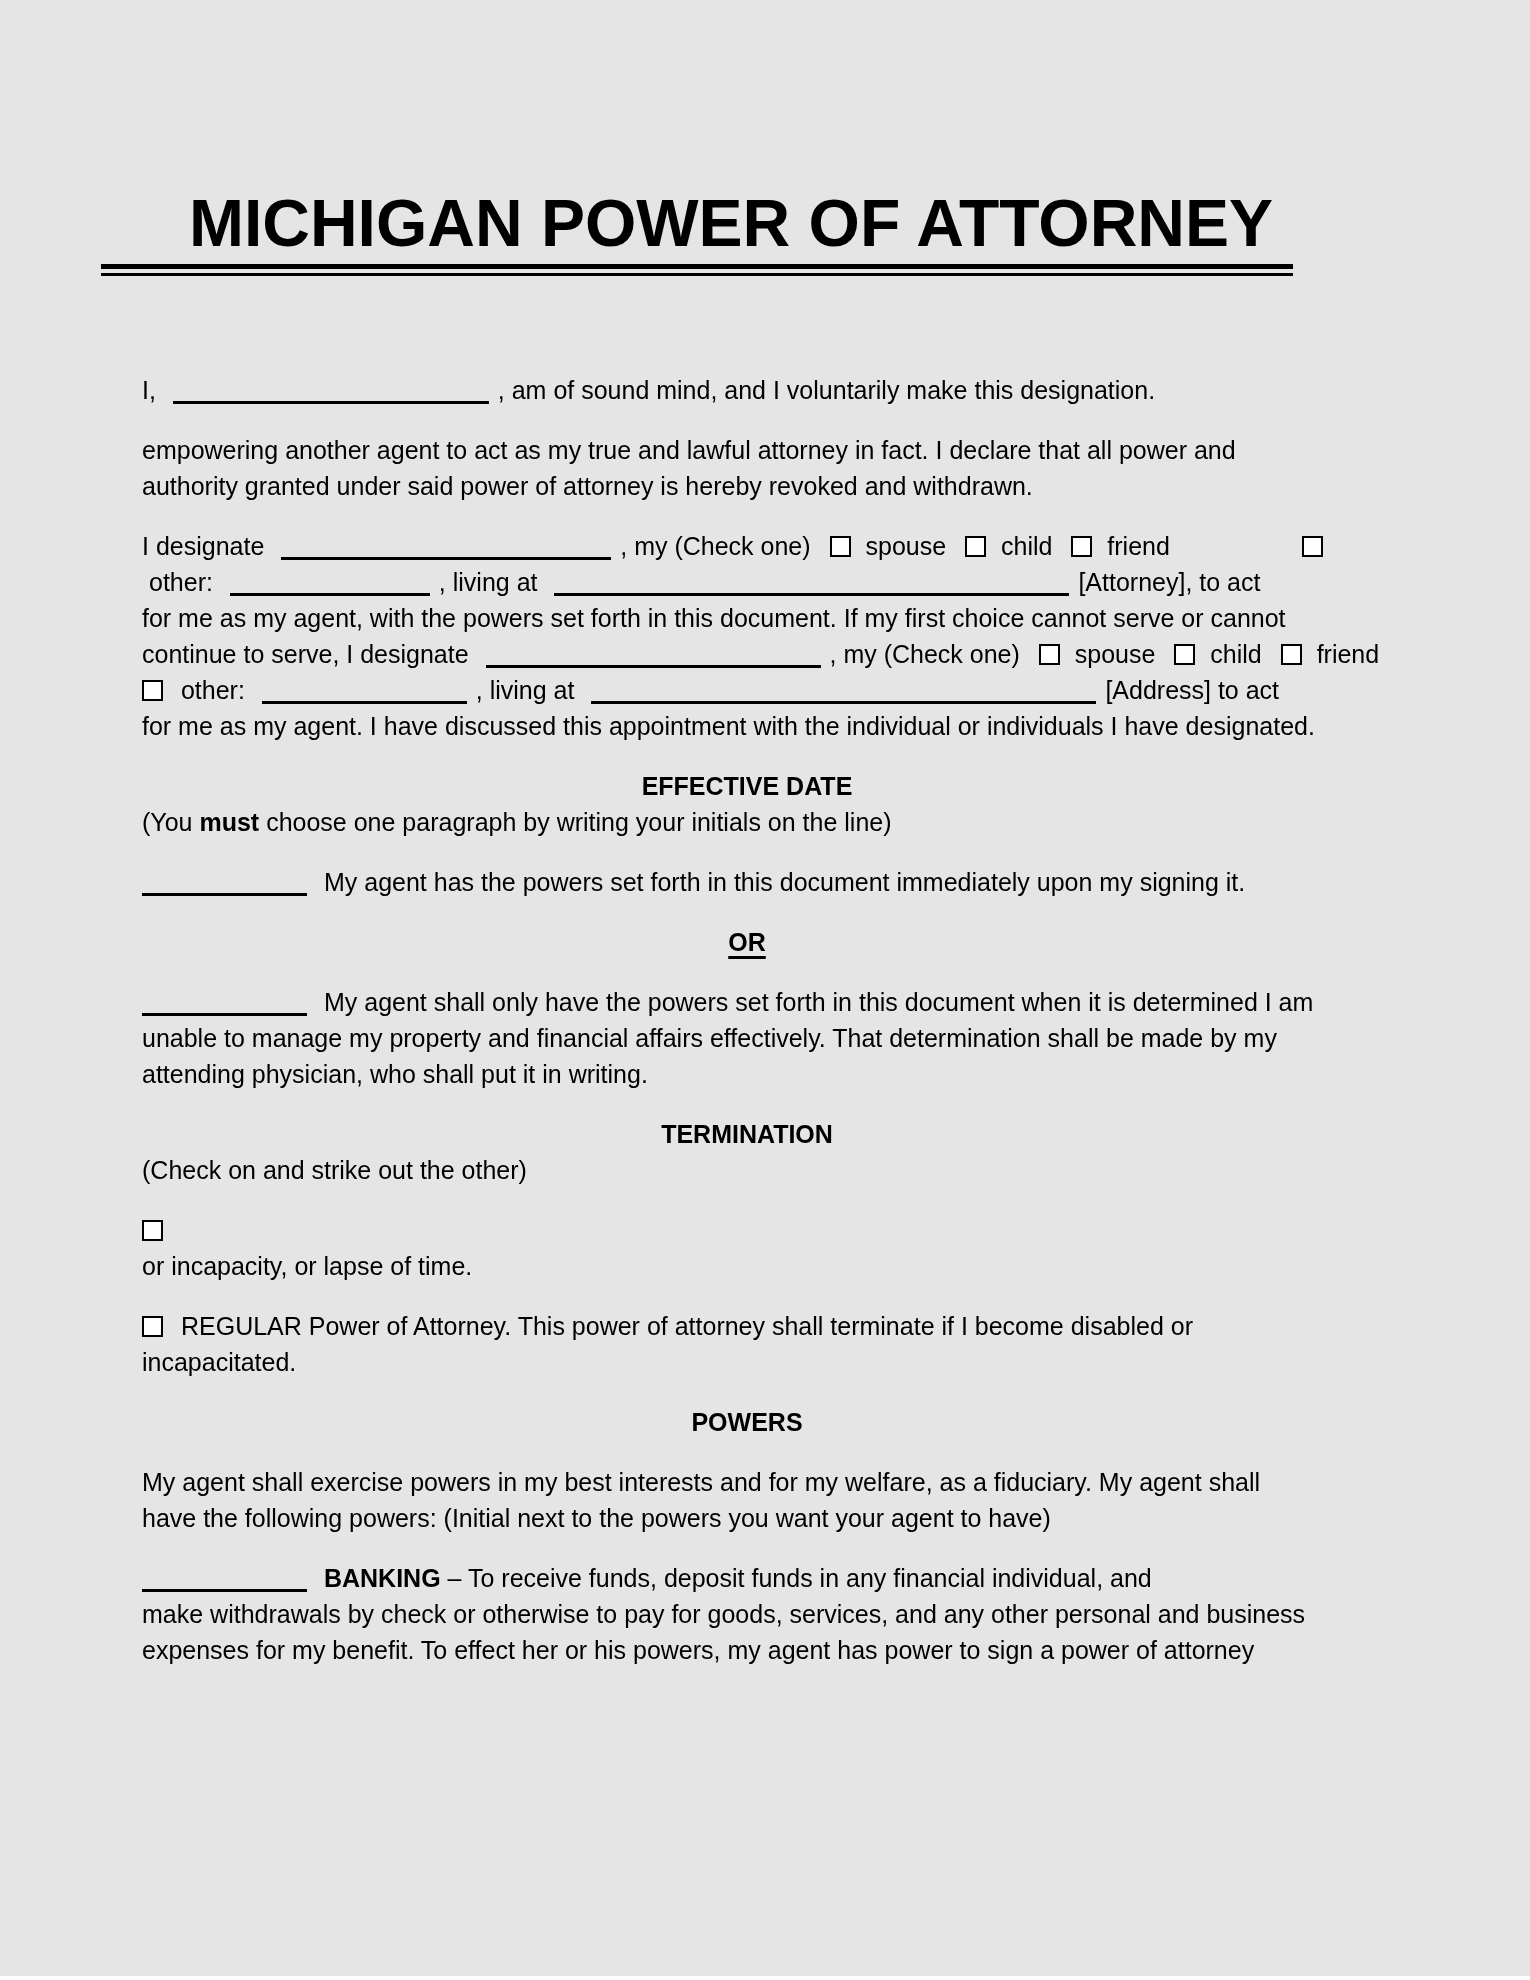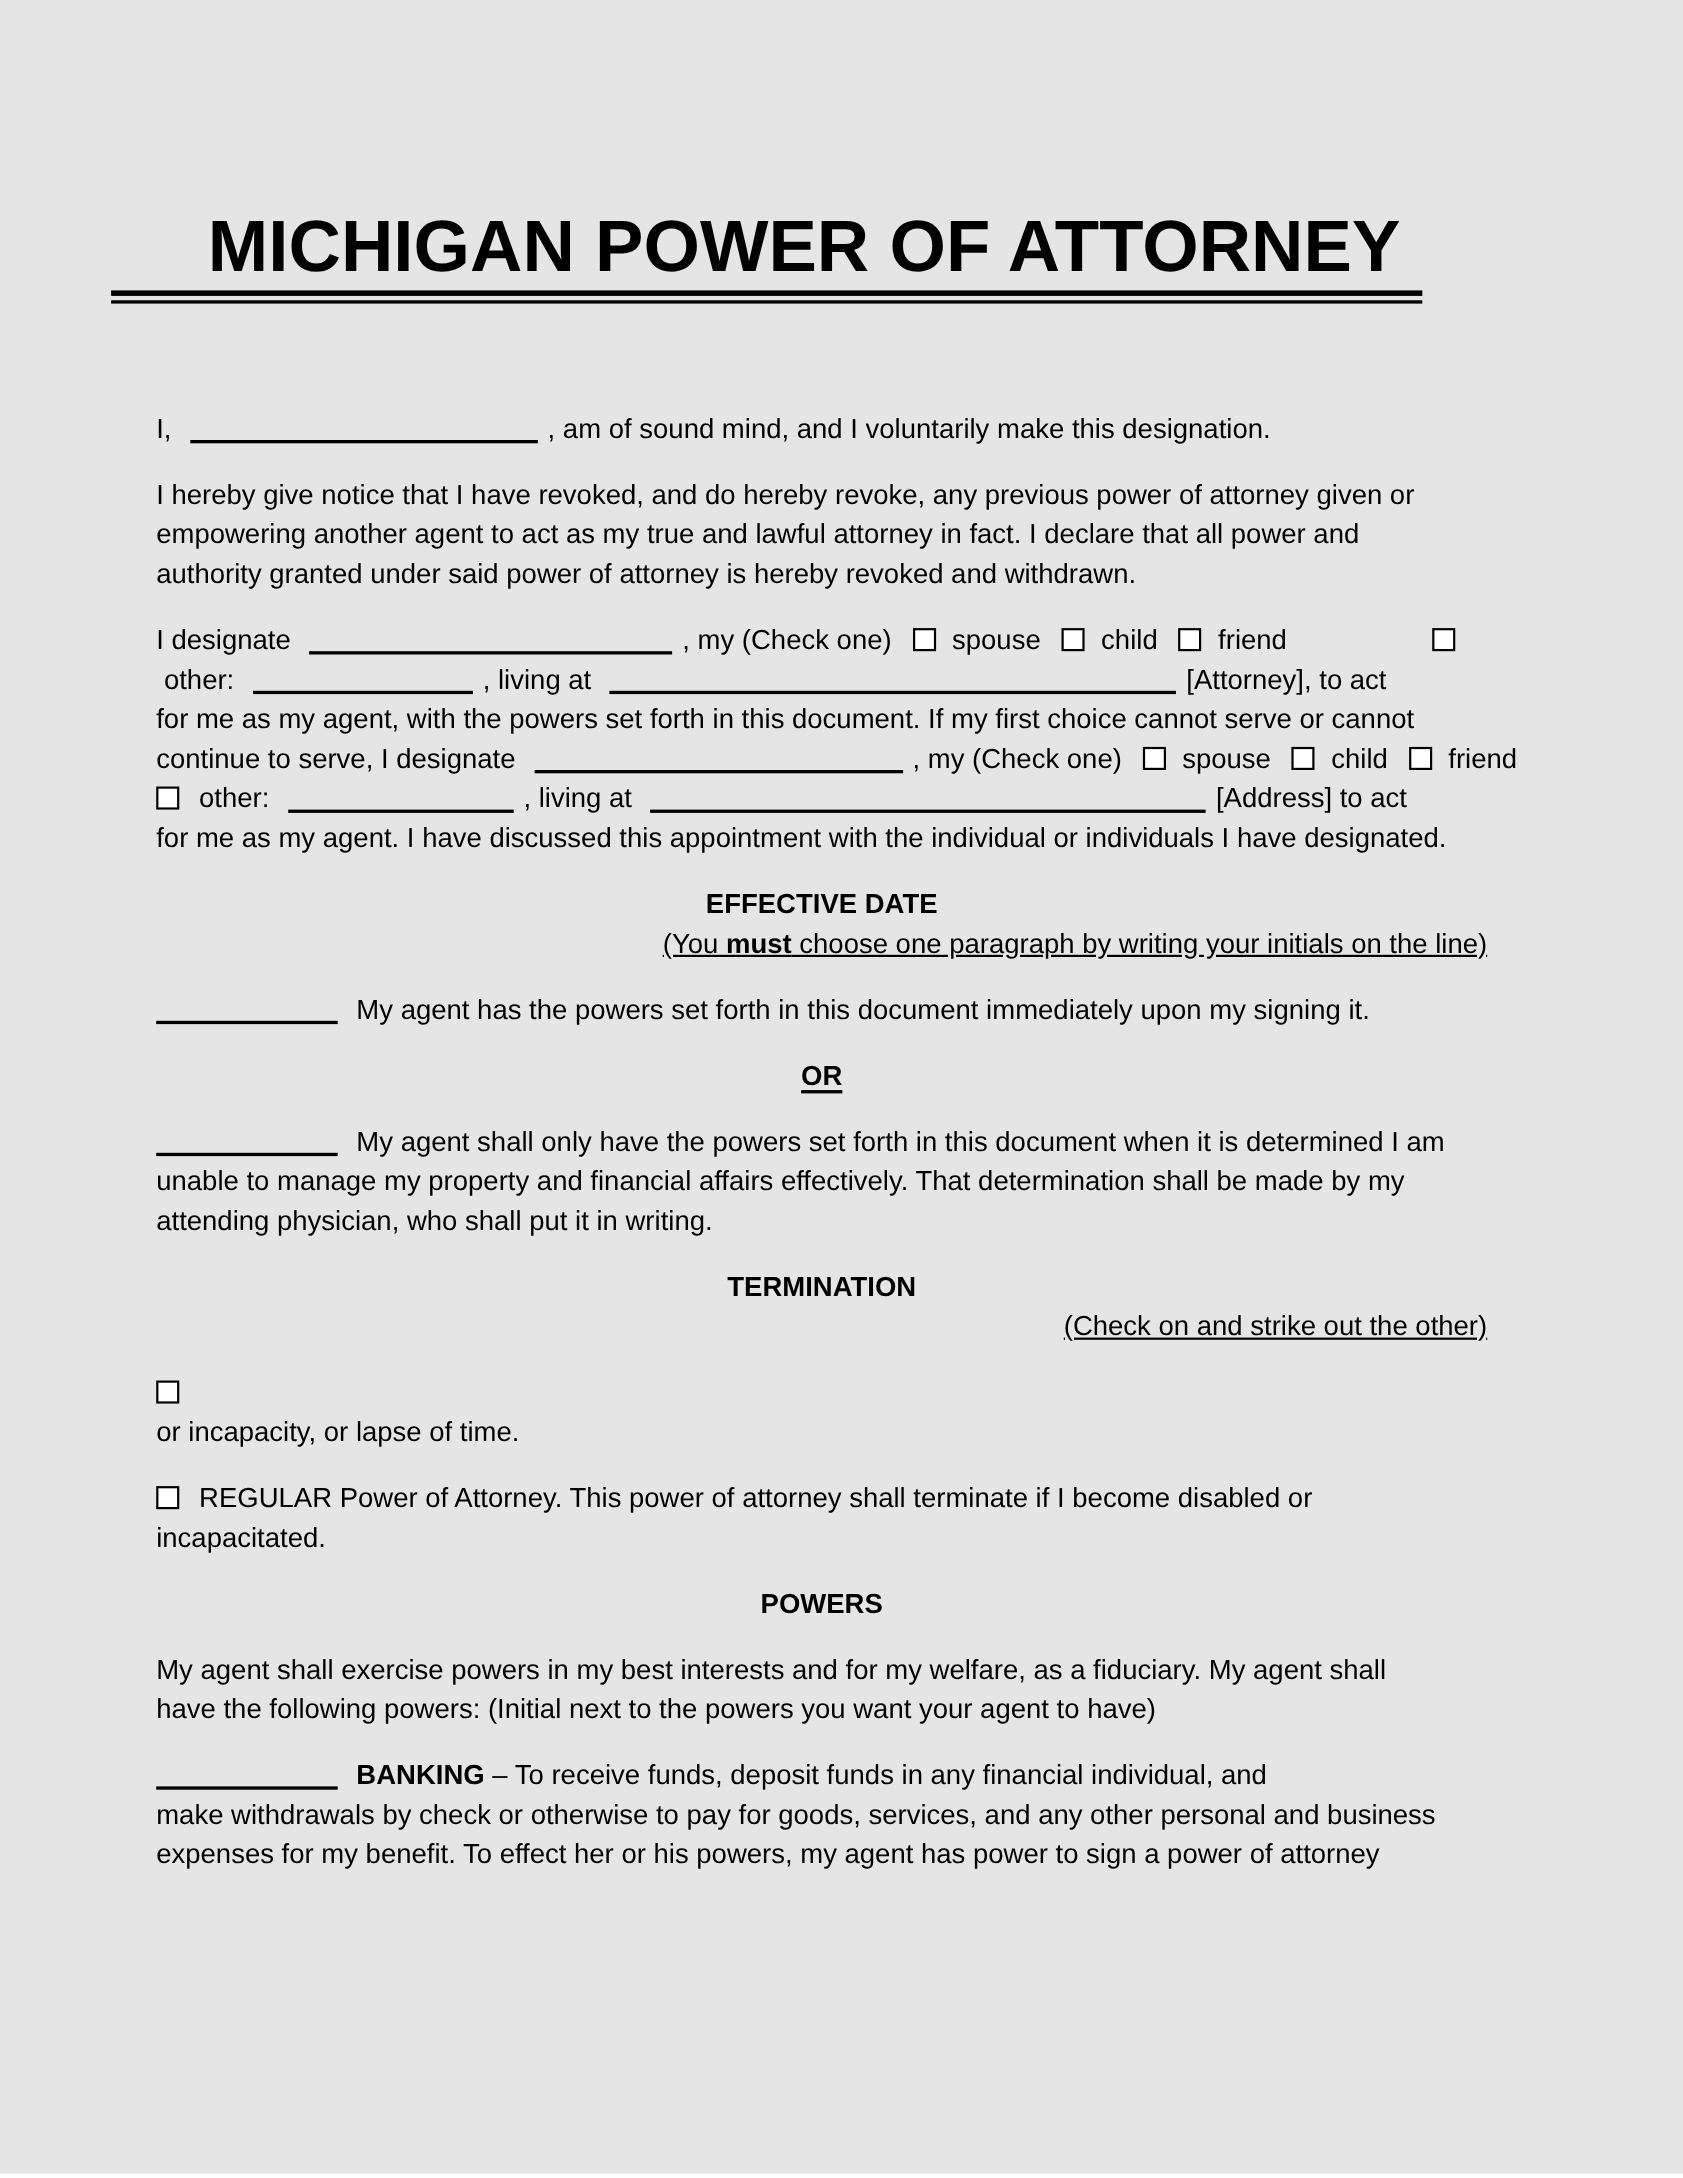--- a/index.html
+++ b/index.html
@@ -39,24 +39,23 @@
   .line { height: 36px; line-height: 36px; white-space: nowrap; }
   .indent1 { padding-left: 7px; }
   .heading {
     font-weight: bold;
     text-align: center;
     height: 36px; line-height: 36px;
     margin: 0;
   }
   .heading.mb { margin-bottom: 24px; }
   .subheading {
-    text-align: right;
+    text-align: left;
     height: 36px; line-height: 36px;
     margin: 0 0 24px 0;
-    text-decoration: underline;
   }
   .or-underline {
     text-decoration: underline;
     text-decoration-thickness: 3px;
     text-underline-offset: 5px;
   }
   .blank {
     display: inline-block;
     border-bottom: 3px solid #000;
     height: 20px;
@@ -95,21 +94,20 @@
 
   <div class="body-copy">
 
     <div class="para first-para line">
       <span>I,</span>
       <span class="blank w316"></span>
       <span>, am of sound mind, and I voluntarily make this designation.</span>
     </div>
 
     <div class="para">
-      <div class="line">I hereby give notice that I have revoked, and do hereby revoke, any previous power of attorney given or</div>
       <div class="line">empowering another agent to act as my true and lawful attorney in fact. I declare that all power and</div>
       <div class="line">authority granted under said power of attorney is hereby revoked and withdrawn.</div>
     </div>
 
     <div class="para">
       <div class="line">
         <span>I designate</span>
         <span class="blank w330"></span>
         <span>, my (Check one)</span>
         <span class="cb"></span>

